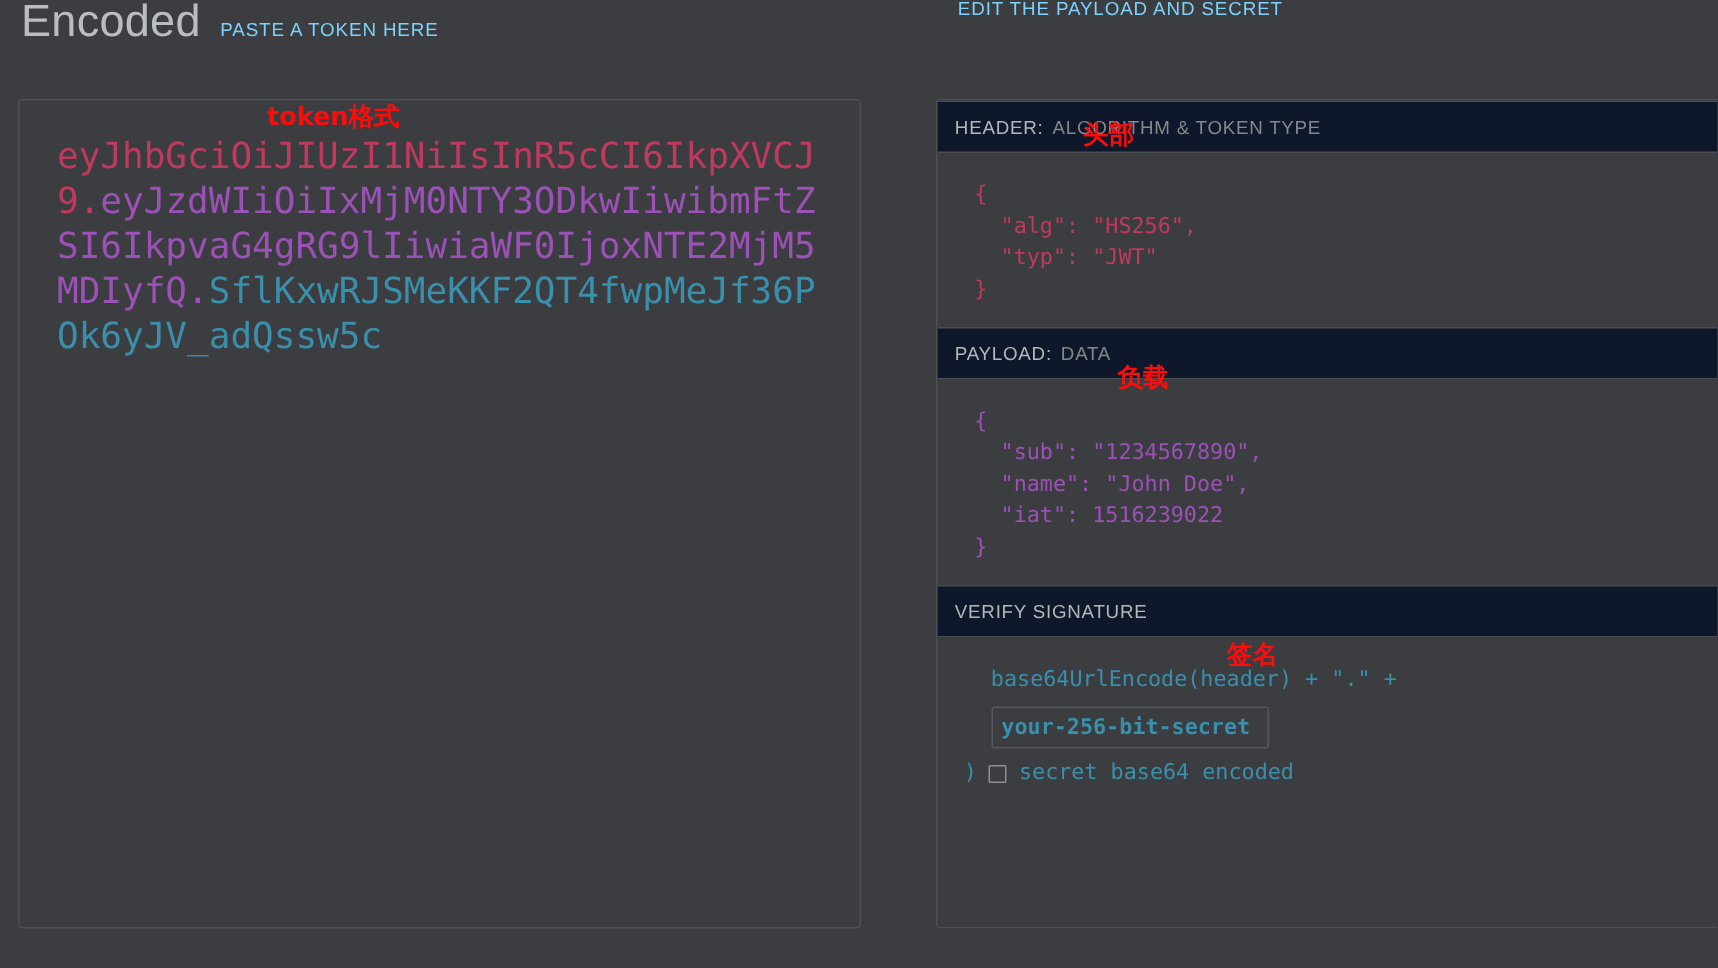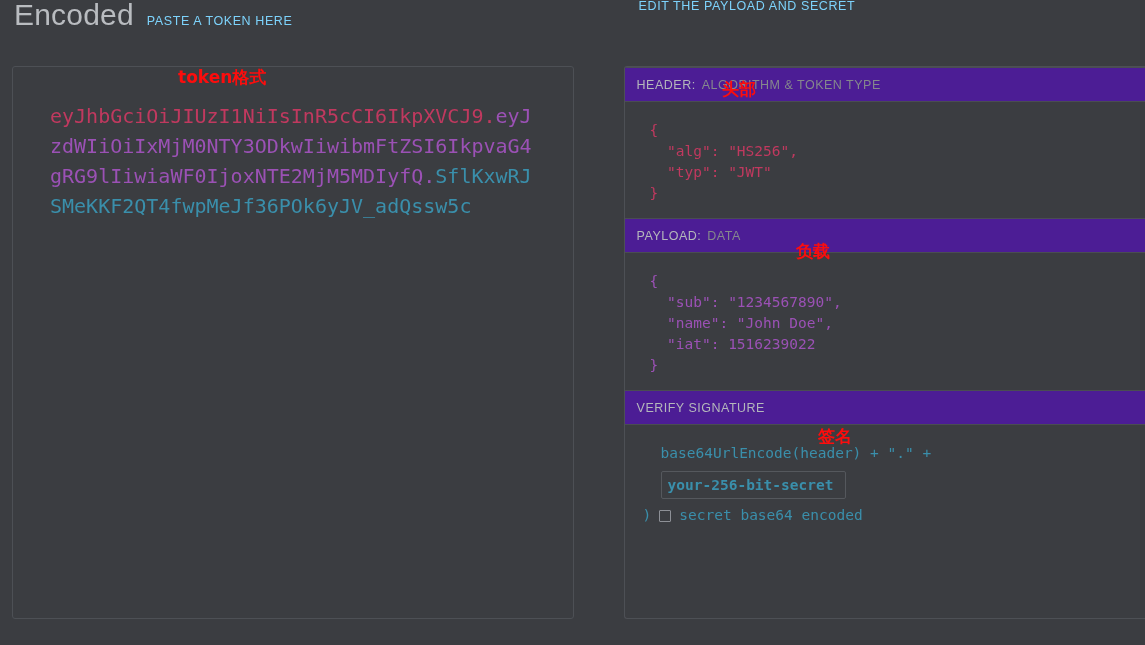--- a/index.html
+++ b/index.html
@@ -62,44 +62,44 @@
   .encoded-box {
     border: 1px solid #4d5055;
     border-radius: 3px;
     height: 553px;
     box-sizing: border-box;
     padding: 22px 24px 10px 25px;
     background: #3b3d41;
   }
   .token {
     font-family: "DejaVu Sans Mono", "Liberation Mono", monospace;
-    font-size: 20px;
+    font-size: 24px;
     line-height: 30px;
     word-break: break-all;
     white-space: normal;
-    margin: 12px;
+    margin: 0;
   }
   .seg-header  { color: #c0395f; }
   .seg-payload { color: #9b51b5; }
   .seg-sig     { color: #3a8fab; }
   .seg-dot-1   { color: #c0395f; }
   .seg-dot-2   { color: #9b51b5; }
 
   
   .decoded-box {
     border: 1px solid #4d5055;
     border-right: none;
     border-radius: 3px 0 0 3px;
     height: 553px;
     box-sizing: border-box;
     background: #3b3d41;
     overflow: hidden;
   }
   .sec-head {
-    background: #4c1d95;
+    background: #0f172a;
     border-bottom: 1px solid #4a4d52;
     height: 33px;
     display: flex;
     align-items: center;
     padding-left: 12px;
     position: relative;
   }
   .sec-head.with-top {
     border-top: 1px solid #4a4d52;
   }
@@ -186,21 +186,21 @@
     color: #fc0d0d;
     font-weight: bold;
     font-family: "DejaVu Sans", sans-serif;
     font-size: 17px;
     white-space: nowrap;
     z-index: 20;
     pointer-events: none;
   }
   #annot-token  { left: 178px; top: 66px; }
   #annot-header { left: 722px; top: 78px; }
-  #annot-payload{ left: 796px; top: 240px; }
+  #annot-payload{ left: 745px; top: 240px; }
   #annot-sign   { left: 818px; top: 425px; }
 </style>
 </head>
 <body>
 
 <div class="page">
 
   <div class="col-encoded">
     <div class="col-head">
       <span class="col-title">Encoded</span>

